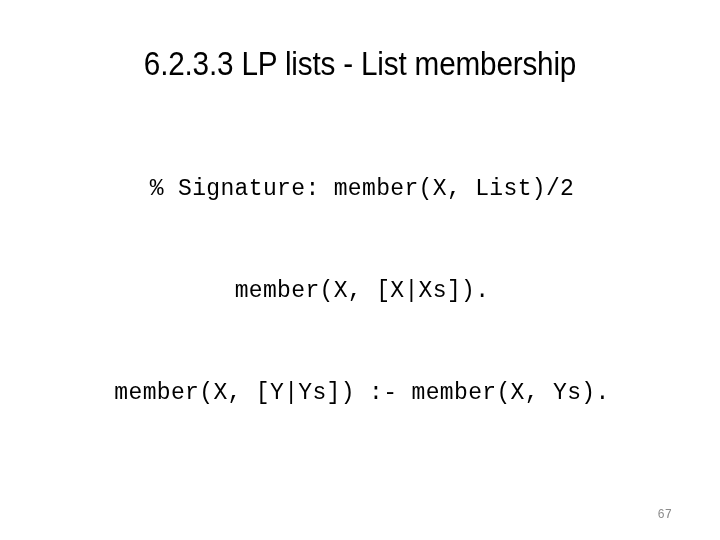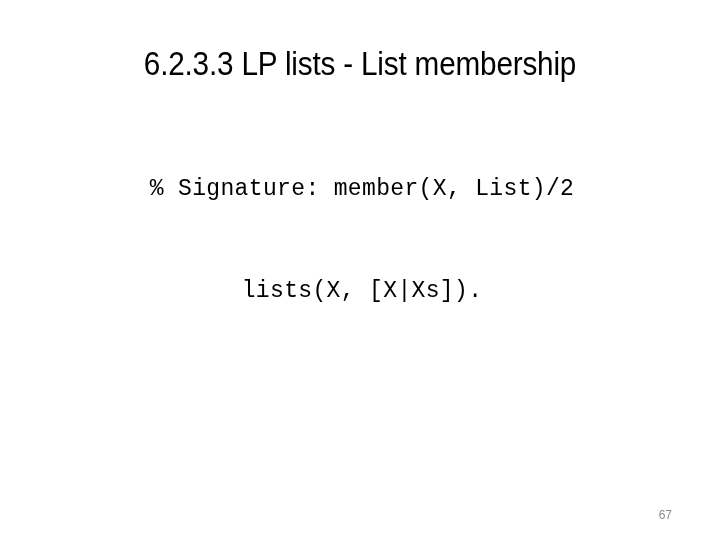--- a/index.html
+++ b/index.html
@@ -51,37 +51,38 @@
   }
   .code-line {
     height: 34px;
     white-space: pre;
     text-align: center;
   }
   .page-number {
     position: absolute;
     right: 48px;
     top: 508px;
-    font-family: Liberation Sans, sans-serif;
+    font-family: Liberation Mono, monospace;
     font-size: 12px;
     color: #8c8c8c;
     line-height: 14px;
   }
 </style>
 </head>
 <body>
 
 <div class="slide">
 
   <div class="slide-title">6.2.3.3 LP lists - List membership</div>
 
   <div class="code-body">
 
     <div class="code-block">
       <div class="code-line">% Signature: member(X, List)/2</div>
-      <div class="code-line">lists(X, [X|Xs]).</div>
+      <div class="code-line">member(X, [X|Xs]).</div>
+      <div class="code-line">member(X, [Y|Ys]) :- member(X, Ys).</div>
     </div>
 
   </div>
 
   <div class="page-number">67</div>
 
 </div>
 
 </body></html>

